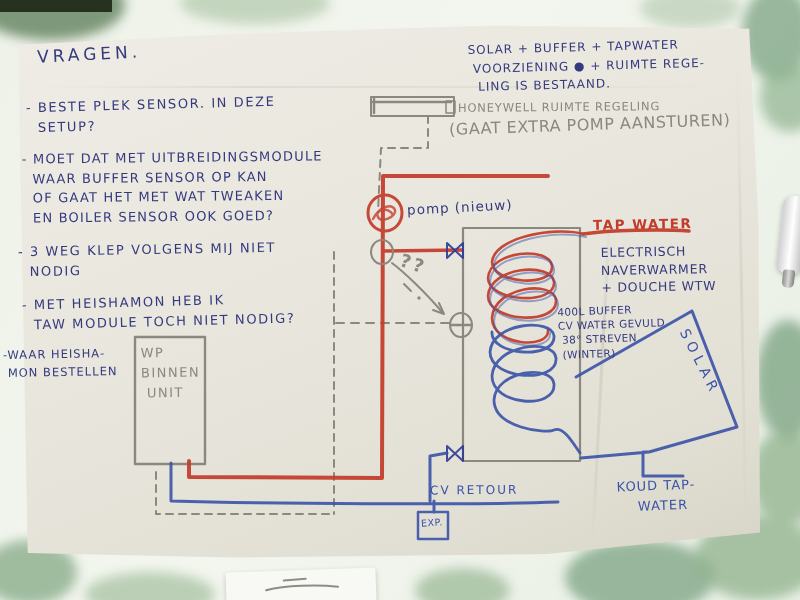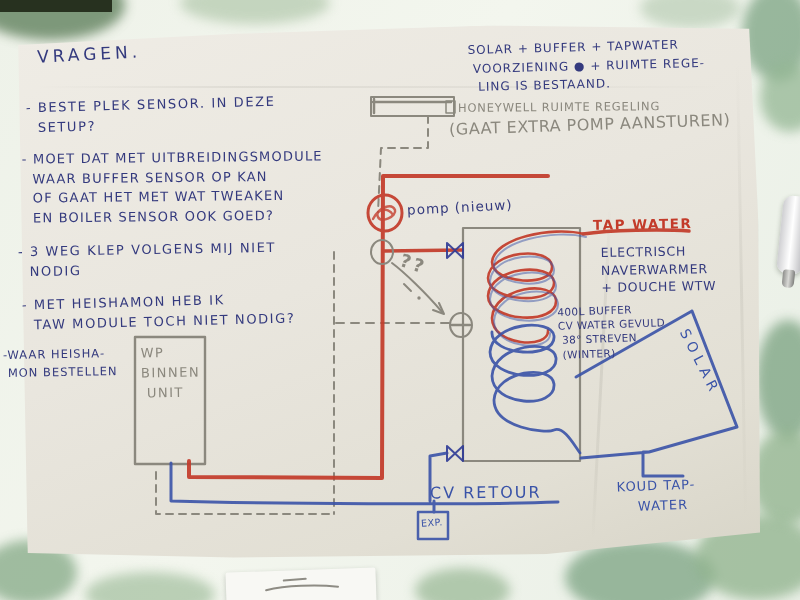--- a/index.html
+++ b/index.html
@@ -157,21 +157,21 @@
   <div class="hand ink-blue" style="left:558px;top:303px;font-size:10.5px;letter-spacing:0.4px;line-height:1.35;transform:rotate(-2deg);">400L BUFFER
 CV WATER GEVULD
  38° STREVEN
  (WINTER)</div>
 
   <div class="hand crayon" style="left:691px;top:326px;font-size:14px;letter-spacing:5px;transform:rotate(63deg);transform-origin:left top;">SOLAR</div>
 
   <div class="hand crayon" style="left:617px;top:476px;font-size:13px;letter-spacing:1px;line-height:1.5;transform:rotate(-2deg);">KOUD TAP-
     WATER</div>
 
-  <div class="hand crayon" style="left:430px;top:483px;font-size:16px;letter-spacing:2px;transform:rotate(-0.5deg);">CV RETOUR</div>
+  <div class="hand crayon" style="left:430px;top:483px;font-size:12px;letter-spacing:2px;transform:rotate(-0.5deg);">CV RETOUR</div>
 
   <div class="hand crayon" style="left:421px;top:517px;font-size:9.5px;letter-spacing:0.5px;transform:rotate(-4deg);">EXP.</div>
 
   <div class="hand pencil" style="left:141px;top:343px;font-size:13px;letter-spacing:1.5px;line-height:1.55;transform:rotate(-1deg);">WP
 BINNEN
  UNIT</div>
 
   <div class="scrap">
     <svg width="150" height="34">
       <path d="M40 19 C60 15 90 15 112 18 M58 10 L80 9" stroke="#8e8c84" stroke-width="2" fill="none" stroke-linecap="round"></path>

